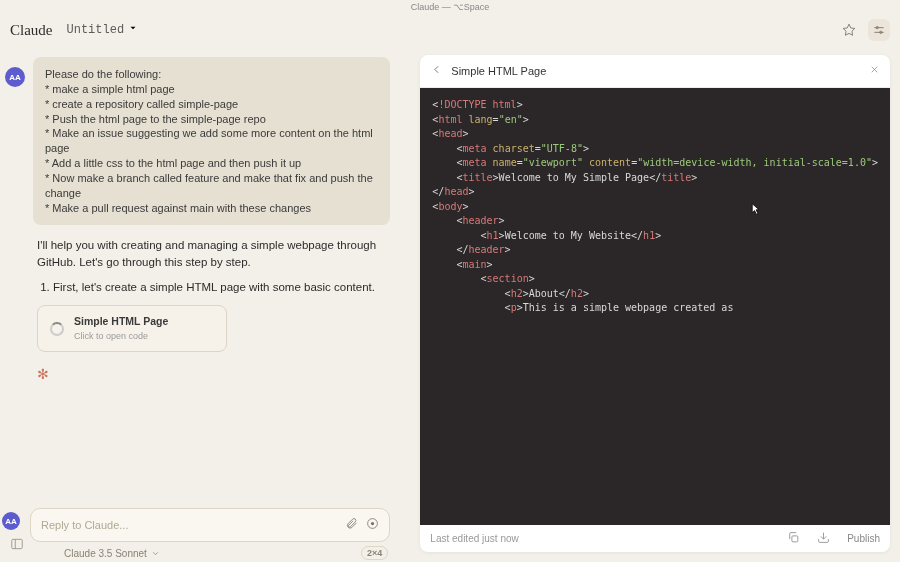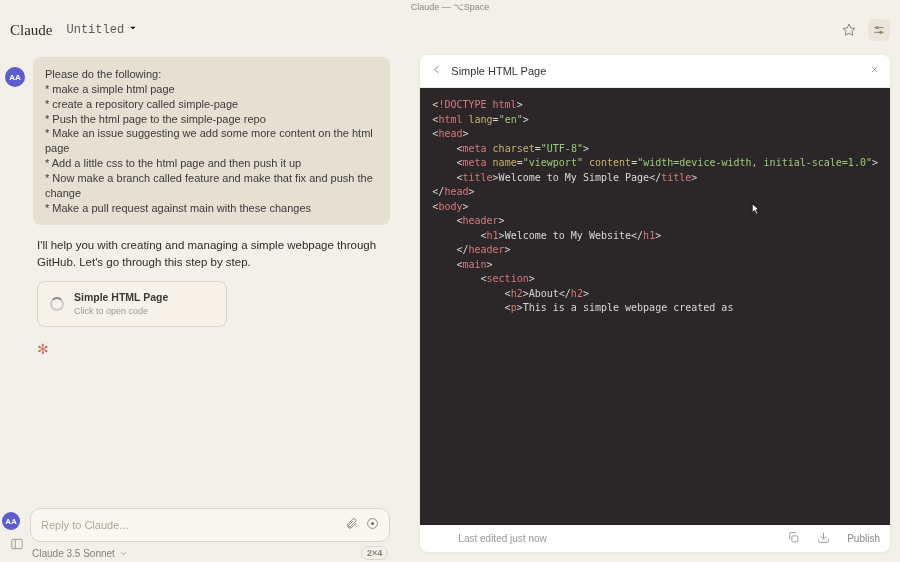--- a/index.html
+++ b/index.html
@@ -33,35 +33,35 @@
     .artifact-card .title { font-size: 10.5px; font-weight: 600; color: #3a3a3a; }
     .artifact-card .sub { font-size: 9px; color: #9a9a9a; }
     .spark { margin-top: 12px; font-size: 14px; color: #c8745f; }
     .composer-wrap { position: absolute; bottom: 0; left: 30px; right: 30px; }
     .avatar-aa-small { position: absolute; left:-28px; bottom:32px; width: 18px; height: 18px; border-radius: 50%; background: #5d5ccf; color: #fff; font-size: 8px; font-weight: bold; display: flex; align-items: center; justify-content: center; }
     .composer { border: 1px solid #ddd5c5; border-radius: 10px; background: #faf7f0; padding: 8px 10px; display: flex; align-items: center; gap: 8px; }
     .composer input { flex: 1; border: none; background: transparent; outline: none; font-size: 11px; color: #555; }
     .composer input::placeholder { color: #b0a997; }
     .composer-icons { display: flex; gap: 8px; align-items: center; }
     .composer-icons svg { width: 13px; height: 13px; stroke: #7a7268; fill: none; stroke-width: 1.5; }
-    .model-row { display: flex; align-items: center; gap: 6px; font-size: 10px; color: #8a8275; padding: 4px 2px 2px; justify-content: space-between; }
+    .model-row { display: flex; align-items: center; gap: 6px; font-size: 10px; color: #8a8275; padding: 4px 2px 2px; justify-content: space-between; margin-left: 32px; }
     .model-picker { display:flex; align-items:center; gap:4px; cursor:pointer; }
     .pill-2x4 { border:1px solid #ddd5c5; border-radius:10px; padding:1px 5px; font-size:9px; color:#8a8275;font-weight:bold; }
     .panel { background: #fff; border-radius: 8px; height: 100%; display: flex; flex-direction: column; box-shadow: 0 1px 4px rgba(0,0,0,0.06); overflow: hidden; }
     .panel-header { display: flex; align-items: center; padding: 8px 10px; gap: 8px; border-bottom: 1px solid #eee; }
     .panel-header .back svg { width: 13px; height: 13px; stroke: #666; fill: none; stroke-width: 1.6; }
     .panel-title { font-size: 11px; color: #333; flex: 1; }
     .panel-header .close svg { width: 11px; height: 11px; stroke: #888; fill: none; stroke-width: 1.6; }
     .code-view { flex: 1; background: #2b2627; padding: 10px 12px; font-family: "Menlo", "Consolas", monospace; font-size: 10px; line-height: 1.45; color: #d8d8d8; white-space: pre; overflow: hidden; }
     .tag-bracket { color: #d8d8d8; }
     .tag-name { color: #d77a7a; }
     .attr-name { color: #c9b26e; }
     .attr-val { color: #9acb7a; }
     .text { color: #d8d8d8; text-align: center; }
-    .panel-footer { display: flex; align-items: center; justify-content: space-between; padding: 6px 10px; font-size: 10px; color: #999; margin-left: 28px; }
+    .panel-footer { display: flex; align-items: center; justify-content: space-between; padding: 6px 10px; font-size: 10px; color: #999; }
     .panel-footer .actions { display: flex; gap: 17px; align-items: center; }
     .panel-footer .actions svg { width: 13px; height: 13px; stroke: #888; fill: none; stroke-width: 1.5; }
     .publish { color: #888; font-size: 10px; cursor: pointer; }
     .collapse-icon { position: absolute; left: 10px; bottom: 8px; }
     .collapse-icon svg { width:14px; height:14px; stroke:#9a9486; fill:none; stroke-width:1.5; }
     .cursor-ptr { position:absolute; left:751px; top:203px; }
     .cursor-ptr svg { width:10px; height:12px; }
   </style>
 </head>
 <body>
@@ -113,20 +113,23 @@
         <div>* <span>Push the html page to the simple-page repo</span></div>
         <div>* <span>Make an issue suggesting we add some more content on the html page</span></div>
         <div>* <span>Add a little css to the html page and then push it up</span></div>
         <div>* <span>Now make a branch called feature and make that fix and push the change</span></div>
         <div>* <span>Make a pull request against main with these changes</span></div>
       </div>
     </div>
 
     <div class="assistant-area">
       <div>I'll help you with creating and managing a simple webpage through GitHub. Let's go through this step by step.</div>
+      <ol>
+        <li>First, let's create a simple HTML page with some basic content.</li>
+      </ol>
       <div class="artifact-card">
         <div class="spinner"></div>
         <div>
           <div class="title">Simple HTML Page</div>
           <div class="sub">Click to open code</div>
         </div>
       </div>
       <div class="spark">✻</div>
     </div>
 

